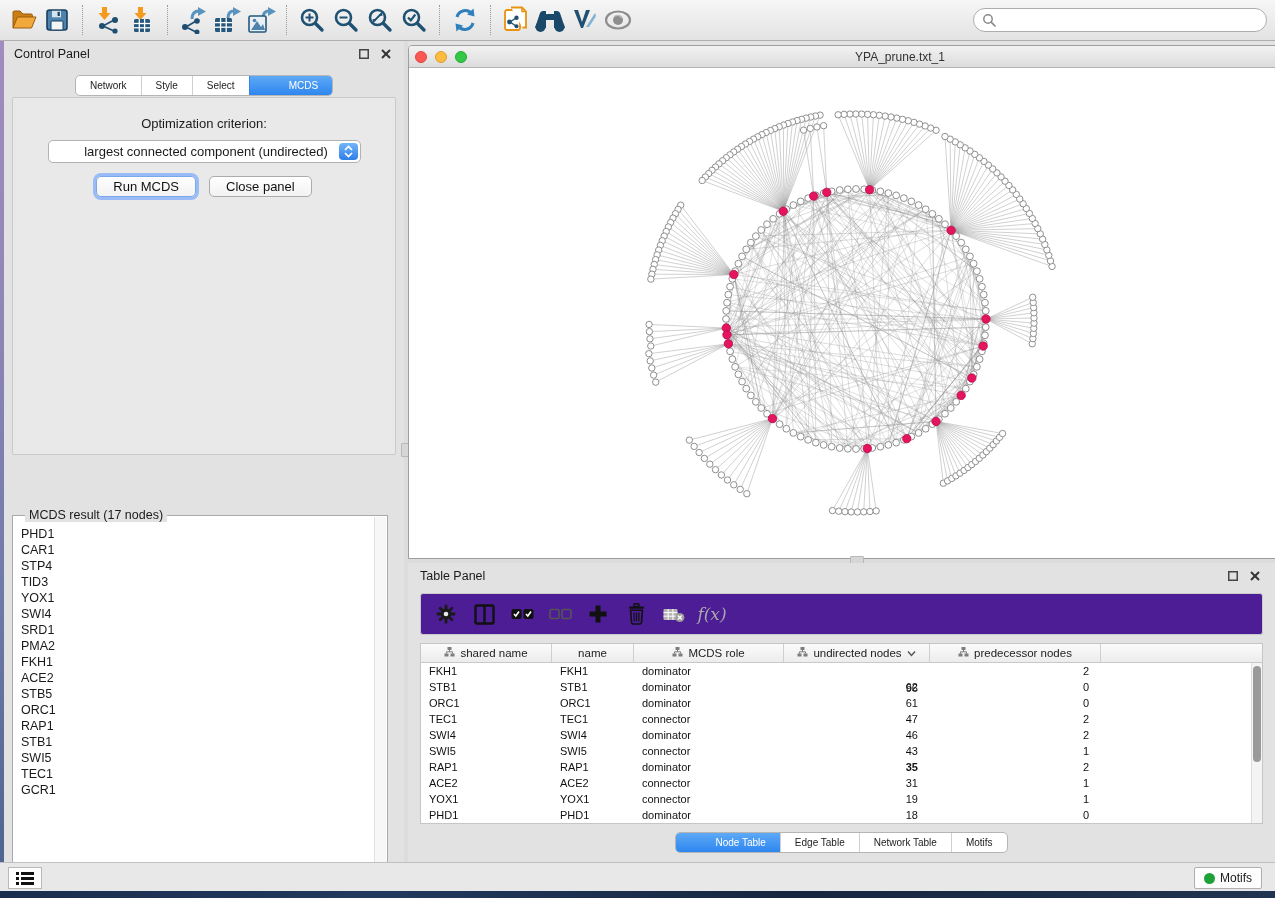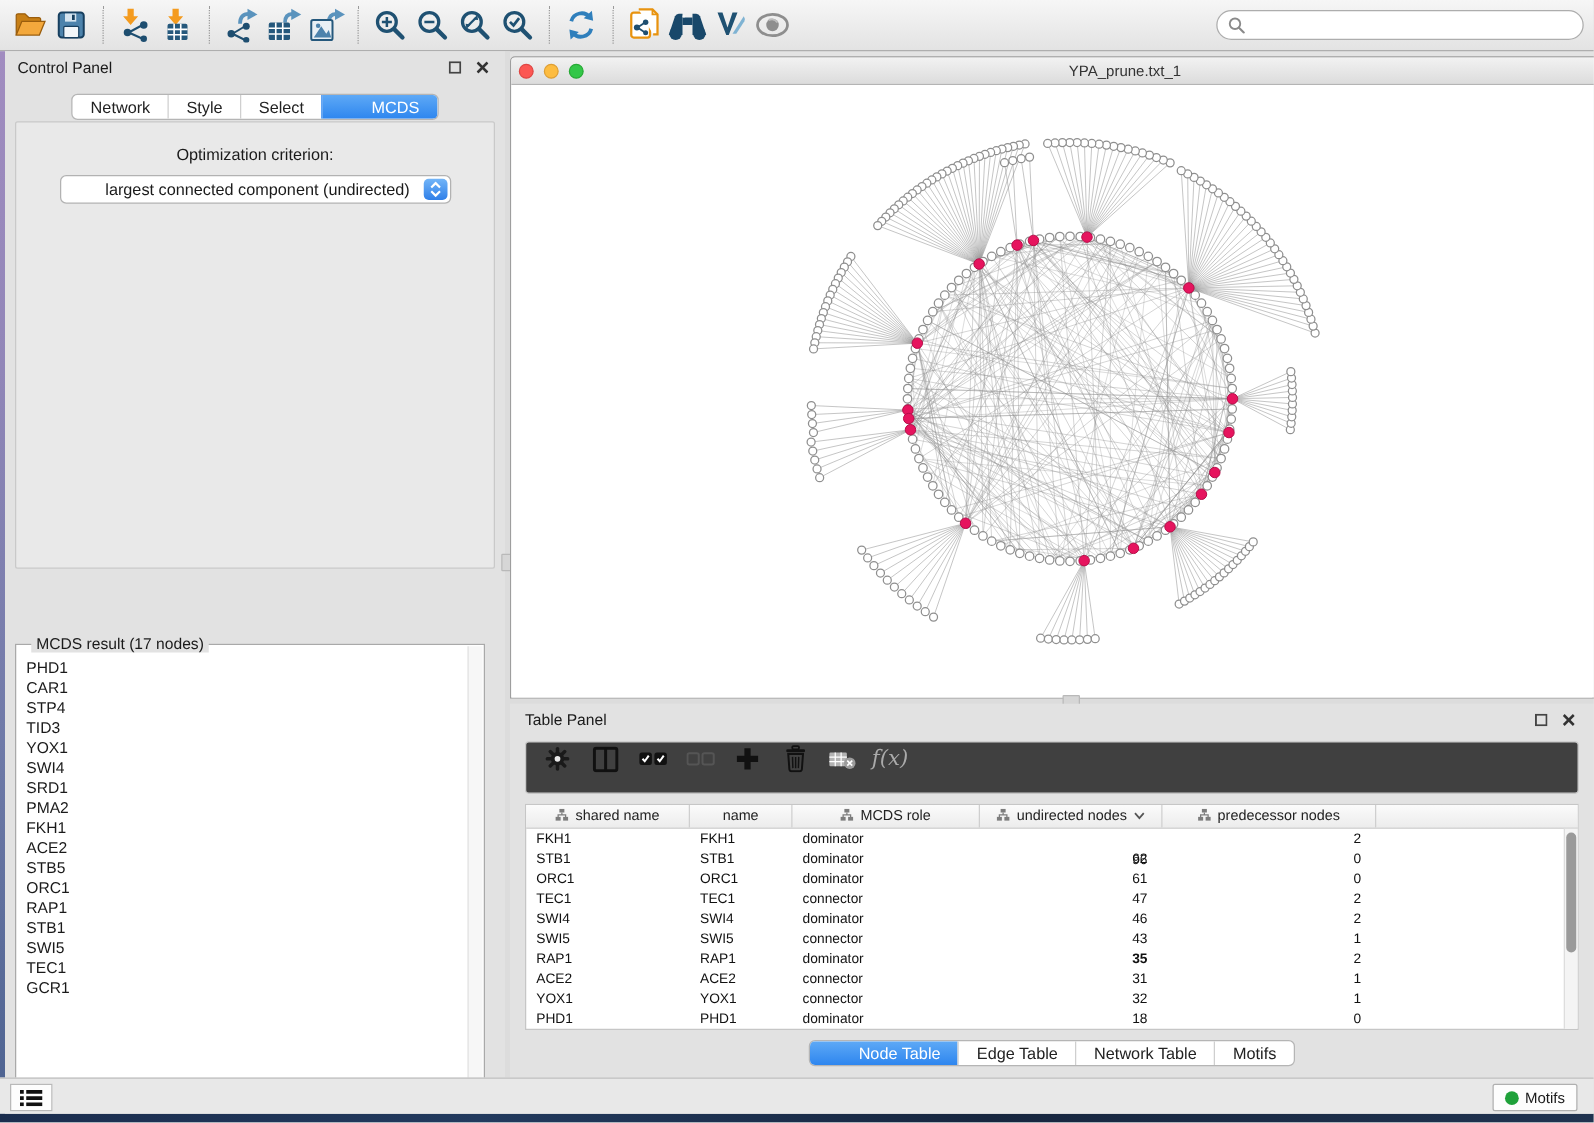--- a/index.html
+++ b/index.html
@@ -22,21 +22,21 @@
   .wall-bottom { position:absolute; left:0; top:891px; width:1275px; height:7px;
     background:linear-gradient(90deg,#1b2d4e,#223a5e 30%,#17263f 62%,#203350); }
 
   
   .control-panel { position:absolute; left:4px; top:41px; width:400px; height:821px; background:#e2e2e2; }
   .panel-hdr { height:26px; display:flex; align-items:center; padding:0 10px; font-size:12.5px; }
   .panel-hdr .ttl { flex:1; }
   .hdr-ic { width:16px; height:16px; display:flex; align-items:center; justify-content:center; margin-left:6px; }
   .cp-tabs { position:absolute; top:34px; left:0; right:0; display:flex; justify-content:center; }
   .segbar { display:inline-flex; background:#fff; border:1px solid #b5b5b5; border-radius:5px; overflow:hidden; height:21px; }
-  .seg { padding:0 14px; font-size:13px; display:flex; align-items:center; border-left:1px solid #cfcfcf; color:#222; }
+  .seg { padding:0 14px; font-size:10px; display:flex; align-items:center; border-left:1px solid #cfcfcf; color:#222; }
   .seg:first-child { border-left:none; }
   .seg-sel { background:linear-gradient(#5ea9f6,#2e86ef); color:#fff; border-left-color:#2e86ef;padding-left:39px; }
   .cp-options { position:absolute; left:8px; top:56px; width:384px; height:358px; background:#e9e9e9;
     border:1px solid #c9c9c9; border-radius:2px; }
   .opt-label { text-align:center; margin-top:18px; font-size:13px; }
   .combo { margin:9px auto 0; width:313px; height:23px; background:#fff; border:1px solid #b2b2b2; border-radius:5px;
     display:flex; align-items:center; position:relative; }
   .combo .val { flex:1; text-align:center; font-size:13px; padding-left:4px; }
   .combo .step { position:absolute; right:2px; top:2px; width:19px; height:17px; border-radius:4px;
     background:linear-gradient(#72b5f8,#2f7fe8); display:flex; flex-direction:column; align-items:center; justify-content:center; }
@@ -62,22 +62,22 @@
     display:flex; align-items:center; position:relative; }
   .tl { width:12px; height:12px; border-radius:50%; margin-left:8px; }
   .tl.red { background:#fc5753; border:1px solid #df4744; margin-left:6px; }
   .tl.yel { background:#fdbc40; border:1px solid #de9f34; }
   .tl.grn { background:#33c748; border:1px solid #27aa35; }
   .net-title { position:absolute; left:0; right:0; text-align:center; font-size:12px; color:#333; }
   .net-canvas { width:865px; height:491px; background:#fff; }
 
   
   .table-panel { position:absolute; left:408px; top:563px; width:867px; height:299px; background:#e2e2e2; }
-  .tp-toolbar { position:absolute; left:12px; top:30px; width:843px; height:42px; background:#404040;
-    border:1px solid #c9c9c9; border-radius:3px; display:flex; align-items:flex-start; padding-left:12px; }
+  .tp-toolbar { position:absolute; left:12px; top:30px; width:843px; height:42px; background:#4c1d95;
+    border:1px solid #c9c9c9; border-radius:3px; display:flex; align-items:center; padding-left:12px; }
   .tpi { width:26px; height:26px; display:flex; align-items:center; justify-content:center; margin-right:12px; }
   .fx { font-family:"DejaVu Serif",serif; font-style:italic; color:#aaa; font-size:17px; }
   .tbl { position:absolute; left:12px; top:80px; width:843px; height:181px; background:#fff; border:1px solid #c6c6c6; }
   .tbl-hdr { display:flex; height:19px; background:linear-gradient(#fbfbfb,#ececec); border-bottom:1px solid #c9c9c9; }
   .th { display:flex; align-items:center; justify-content:center; gap:5px; font-size:11.5px; color:#222;
     border-right:1px solid #cfcfcf; position:relative; }
   .th .lbl { white-space:nowrap; }
   .tbl-body { position:relative; }
   .tr { display:flex; height:16px; align-items:center; }
   .td { font-size:11px; color:#111; white-space:nowrap; overflow:hidden; }
@@ -293,20 +293,24 @@
   <div class="cp-options">
     <div class="opt-label">Optimization criterion:</div>
     <div class="combo">
       <span class="val">largest connected component (undirected)</span>
       <span class="step">
         <svg width="9" height="13" viewBox="0 0 9 13">
             <polyline points="1,5 4.5,1.5 8,5" fill="none" stroke="#fff" stroke-width="1.7"></polyline>
             <polyline points="1,8 4.5,11.5 8,8" fill="none" stroke="#fff" stroke-width="1.7"></polyline>
           </svg>
       </span>
+    </div>
+    <div class="btn-row">
+      <button class="mac-btn focus-ring">Run MCDS</button>
+      <button class="mac-btn">Close panel</button>
     </div>
   </div>
   <div class="result-box">
     <div class="result-legend">MCDS result (17 nodes)</div>
     <div class="result-list">
         <div>PHD1</div>
         <div>CAR1</div>
         <div>STP4</div>
         <div>TID3</div>
         <div>YOX1</div>
@@ -1259,21 +1263,21 @@
           <div class="td l" style="width: 131px;">ACE2</div>
           <div class="td l" style="width: 82px;">ACE2</div>
           <div class="td l" style="width: 150px;">connector</div>
           <div class="td r" style="width: 146px;">31</div>
           <div class="td r" style="width: 171px;">1</div>
         </div>
         <div class="tr">
           <div class="td l" style="width: 131px;">YOX1</div>
           <div class="td l" style="width: 82px;">YOX1</div>
           <div class="td l" style="width: 150px;">connector</div>
-          <div class="td r" style="width: 146px;">32</div>
+          <div class="td r" style="width: 146px;">19</div>
           <div class="td r" style="width: 171px;">1</div>
         </div>
         <div class="tr">
           <div class="td l" style="width: 131px;">PHD1</div>
           <div class="td l" style="width: 82px;">PHD1</div>
           <div class="td l" style="width: 150px;">dominator</div>
           <div class="td r" style="width: 146px;">18</div>
           <div class="td r" style="width: 171px;">0</div>
         </div>
       </div>

